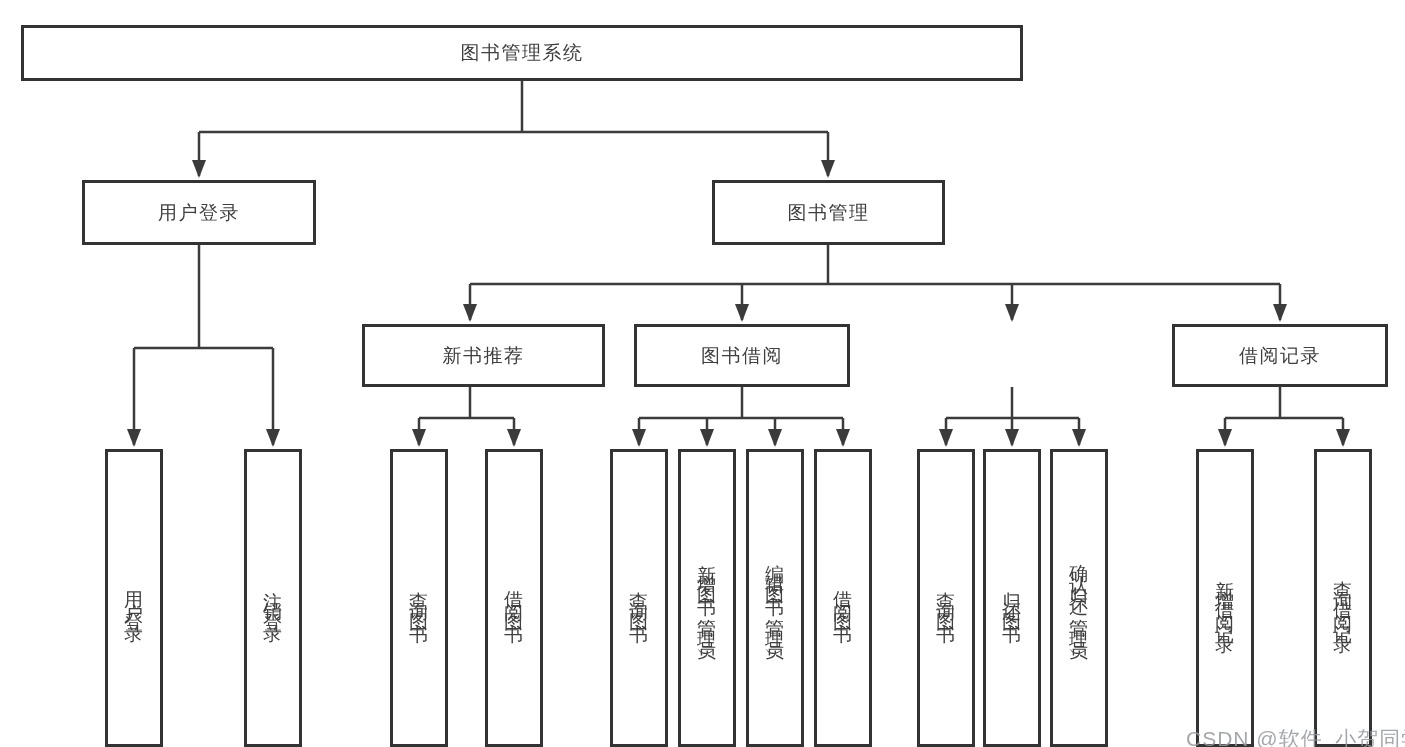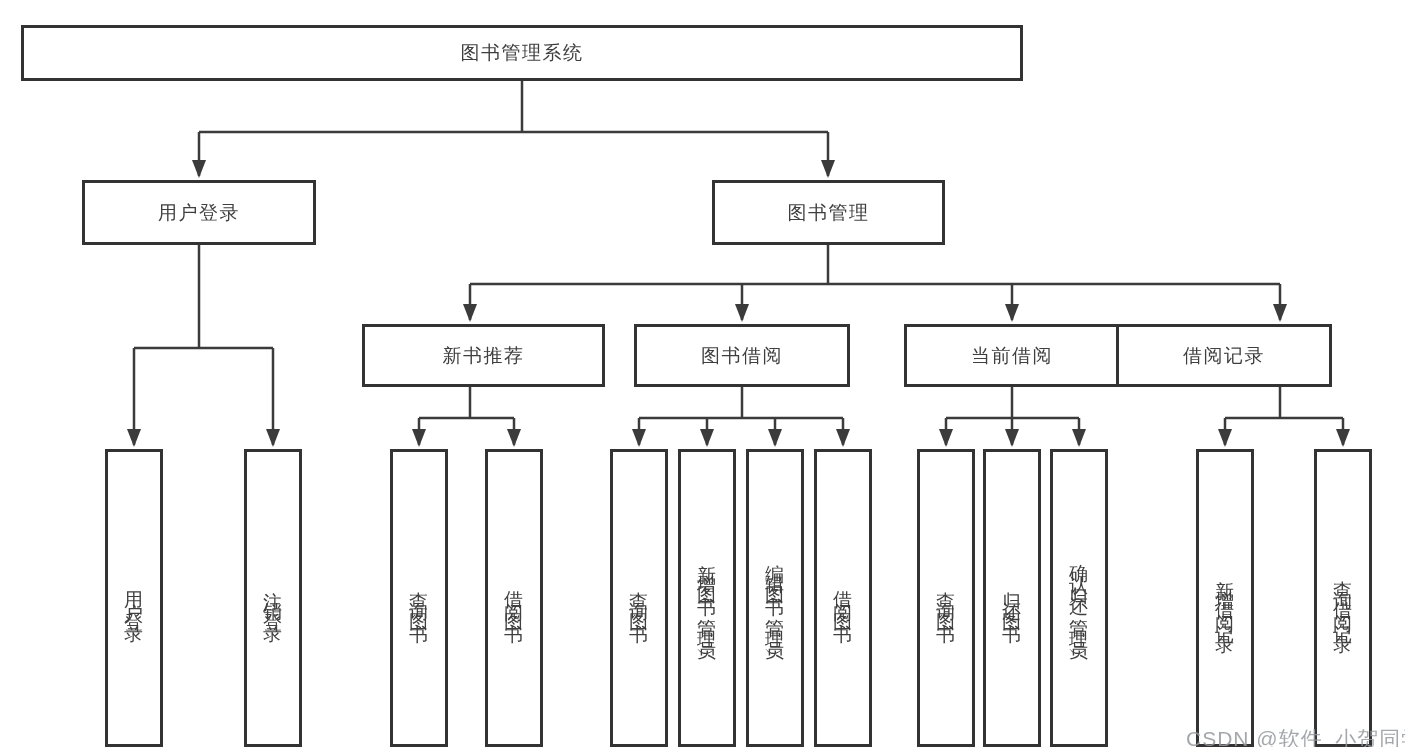--- a/index.html
+++ b/index.html
@@ -114,24 +114,21 @@
   <div class="node hnode" style="left:712px; top:168px; width:233px; height:65px">
     <span>图书管理</span>
   </div>
 
   <div class="node hnode" style="left:362px; top:312px; width:243px; height:63px">
     <span>新书推荐</span>
   </div>
   <div class="node hnode" style="left:634px; top:312px; width:216px; height:63px">
     <span>图书借阅</span>
   </div>
-  <div class="node hnode" style="left:904px; top:312px; width:216px; height:63px">
-    <span>当前借阅</span>
-  </div>
-  <div class="node hnode" style="left:1116px; top:312px; width:216px; height:63px">
+  <div class="node hnode" style="left:1172px; top:312px; width:216px; height:63px">
     <span>借阅记录</span>
   </div>
 
   <div class="node vnode" style="left:105px; top:437px; width:58px; height:298px">
     <span class="vtext">用户登录</span>
   </div>
   <div class="node vnode" style="left:244px; top:437px; width:58px; height:298px">
     <span class="vtext">注销登录</span>
   </div>
 

